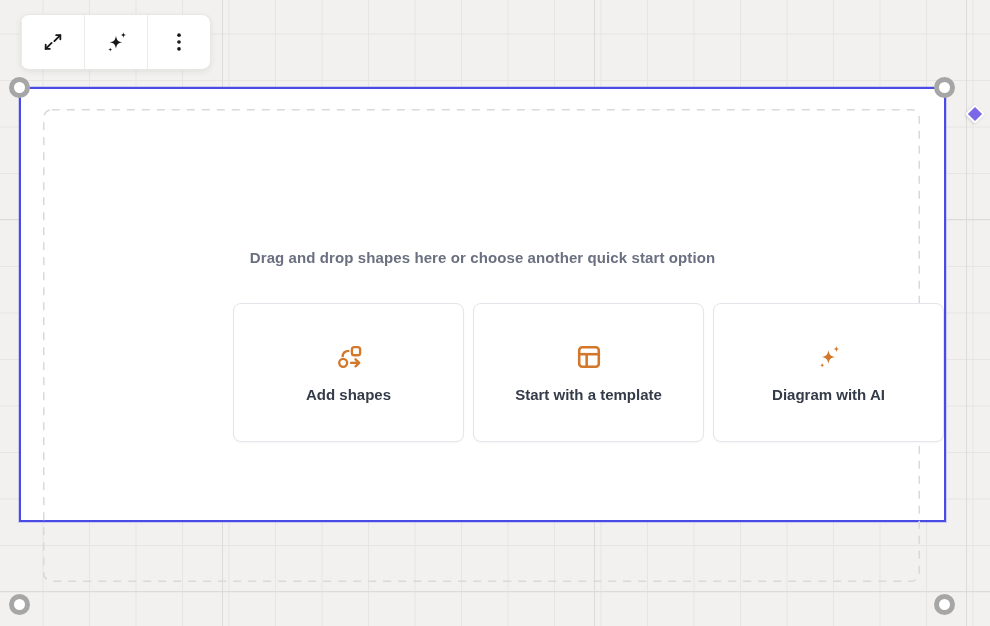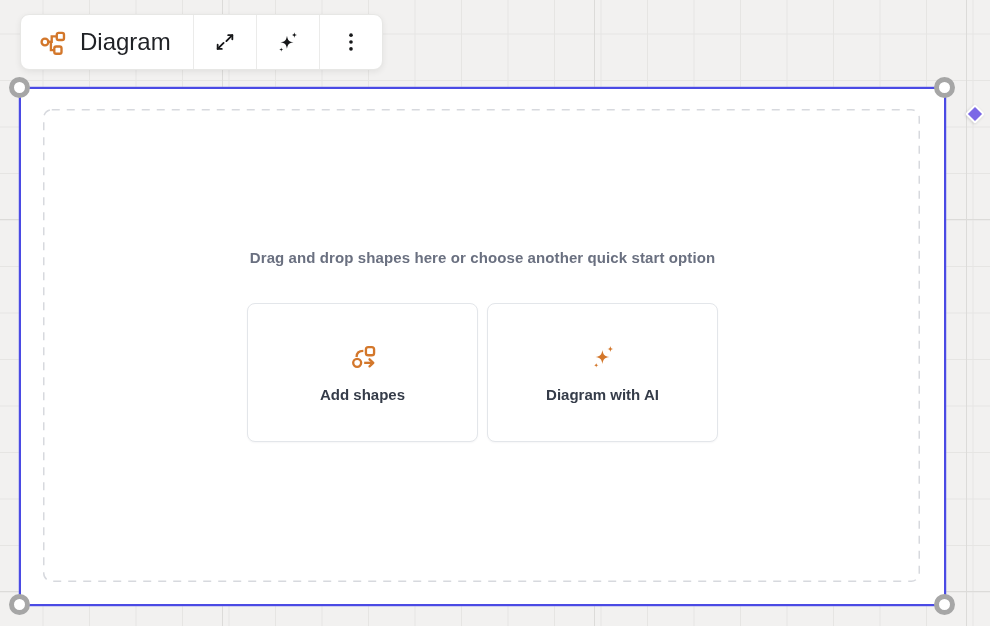--- a/index.html
+++ b/index.html
@@ -17,21 +17,21 @@
       linear-gradient(to right, #e6e5e3 1px, transparent 1px),
       linear-gradient(to bottom, #e6e5e3 1px, transparent 1px);
     background-size: 372px 100%, 100% 372px, 46.5px 46.5px, 46.5px 46.5px;
     background-position: 222px 0, 0 219px, 42.5px 0, 0 33.5px;
   }
 
   
   .selection-frame {
     position: absolute;
     left: 19px; top: 87px;
-    width: 927px; height: 519px;
+    width: 927px; height: 435px;
     background: #ffffff;
     border: 2px solid #4a4ae4;
     box-shadow: 0 0 0 1px rgba(134,134,240,0.35);
   }
 
   .dashed-area {
     position: absolute;
     left: 22px; top: 20px;
     width: 877px; height: 473px;
   }
@@ -46,21 +46,21 @@
     font-weight: 700;
     color: #6a7080;
     letter-spacing: .1px;
   }
 
   .cards-row {
     position: absolute;
     left: 0; top: 214px;
     width: 100%;
     display: flex;
-    justify-content: center;
+    justify-content: flex-end;
     gap: 9px;
   }
   .quick-card {
     width: 231px; height: 139px;
     background: #ffffff;
     border: 1px solid #e3e6ea;
     border-radius: 8px;
     box-shadow: 0 1px 2px rgba(16,24,40,0.04);
     display: flex;
     flex-direction: column;
@@ -163,48 +163,46 @@
             <circle cx="7" cy="17" r="3.4"></circle>
             <rect x="14.5" y="3.5" width="7" height="7" rx="2"></rect>
             <path d="M6.5 12 Q6.5 6.8 12.3 6.8"></path>
             <path d="M13 17 H20.6"></path>
             <path d="M17.6 14 L20.8 17 L17.6 20" stroke-linejoin="round" stroke-linecap="round"></path>
           </svg>
         </span>
         <span class="card-label">Add shapes</span>
       </div>
 
+      <div class="quick-card">
+        <span class="card-icon">
+          <svg viewBox="0 0 24 24" fill="none" stroke="currentColor" stroke-width="2.2">
+            <rect x="3.6" y="3.6" width="16.8" height="16.8" rx="2.6"></rect>
+            <path d="M3.6 9.6 H20.4"></path>
+            <path d="M10 9.6 V20.4"></path>
+          </svg>
+        </span>
+        <span class="card-label">Start with a template</span>
+      </div>
 
       <div class="quick-card">
         <span class="card-icon">
           <svg viewBox="0 0 24 24" fill="currentColor" stroke="none">
             <path d="M11.5 6 C12.2 10.2 13.3 11.3 17.5 12 C13.3 12.7 12.2 13.8 11.5 18 C10.8 13.8 9.7 12.7 5.5 12 C9.7 11.3 10.8 10.2 11.5 6 Z"></path>
             <path d="M18.3 2.6 C18.6 4.4 19.1 4.9 20.9 5.2 C19.1 5.5 18.6 6 18.3 7.8 C18 6 17.5 5.5 15.7 5.2 C17.5 4.9 18 4.4 18.3 2.6 Z"></path>
             <path d="M6.2 17.2 C6.4 18.5 6.8 18.9 8.1 19.1 C6.8 19.3 6.4 19.7 6.2 21 C6 19.7 5.6 19.3 4.3 19.1 C5.6 18.9 6 18.5 6.2 17.2 Z"></path>
           </svg>
         </span>
         <span class="card-label">Diagram with AI</span>
       </div>
 
     </div>
   </div>
 
   <div class="toolbar">
-    <div class="toolbar-title-group">
-      <span class="tool-icon">
-        <svg width="27" height="27" viewBox="0 0 24 24" fill="none" stroke="currentColor" stroke-width="2.1">
-          <circle cx="5.3" cy="11.5" r="3"></circle>
-          <rect x="15.8" y="3.4" width="6.4" height="6.4" rx="1.6"></rect>
-          <rect x="13.6" y="15.6" width="6.4" height="6.4" rx="1.6"></rect>
-          <path d="M8.3 11.5 H11.3 V6.6 H15.8"></path>
-          <path d="M8.3 11.5 H10.6 V18.8 H13.6"></path>
-        </svg>
-      </span>
-      <span class="toolbar-title">Diagram</span>
-    </div>
 
     <button class="toolbar-btn">
       <span class="tool-icon">
         <svg width="22" height="22" viewBox="0 0 24 24" fill="none" stroke="currentColor" stroke-width="2" stroke-linecap="round" stroke-linejoin="round">
           <polyline points="15.5 4.5 20 4.5 20 9"></polyline>
           <line x1="20" y1="4.5" x2="13.5" y2="11"></line>
           <polyline points="8.5 19.5 4 19.5 4 15"></polyline>
           <line x1="4" y1="19.5" x2="10.5" y2="13"></line>
         </svg>
       </span>

